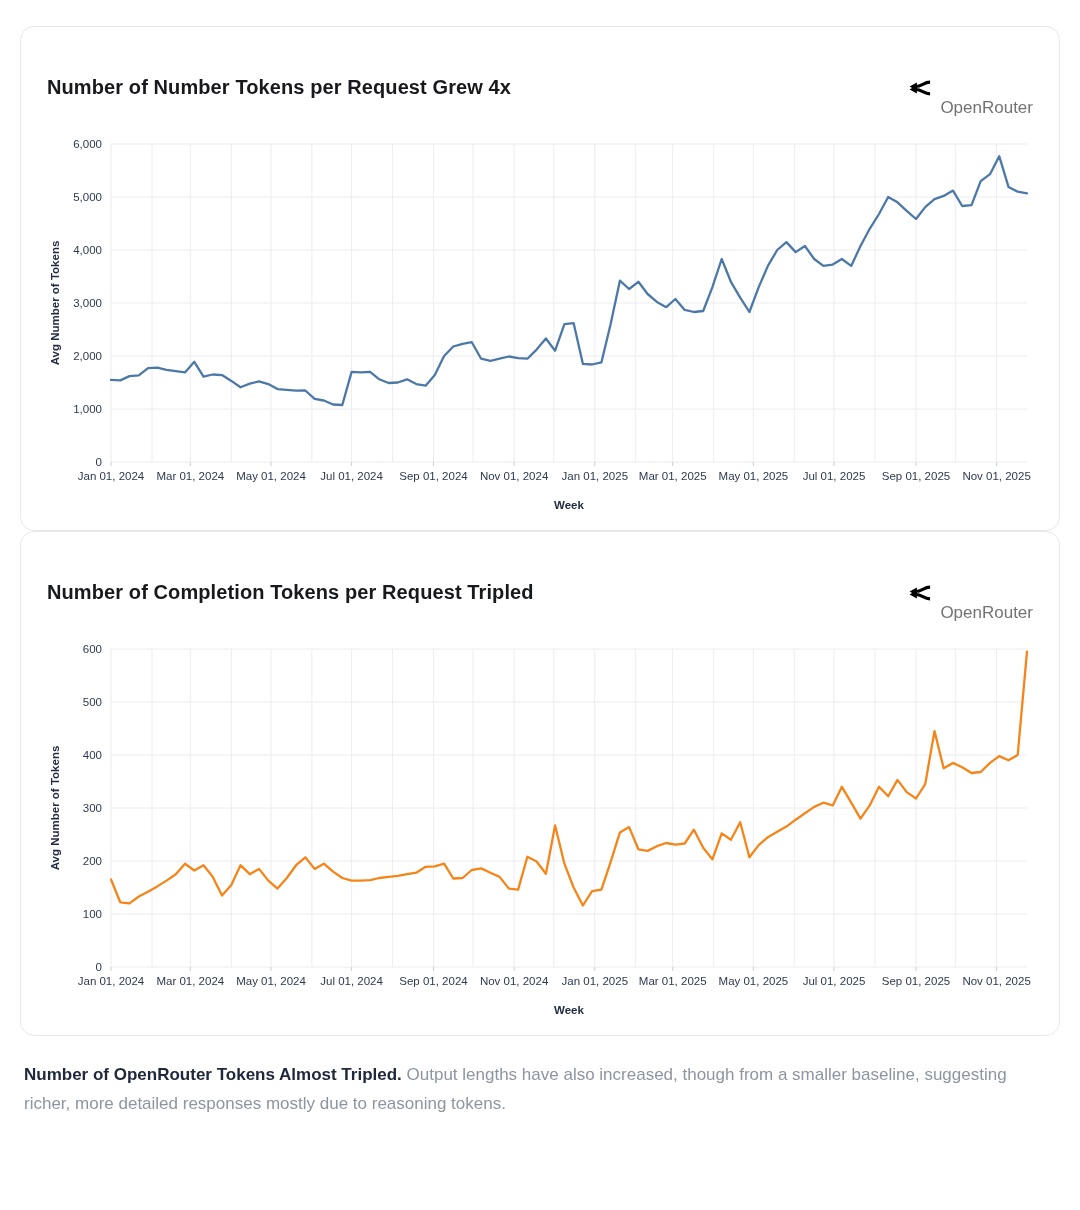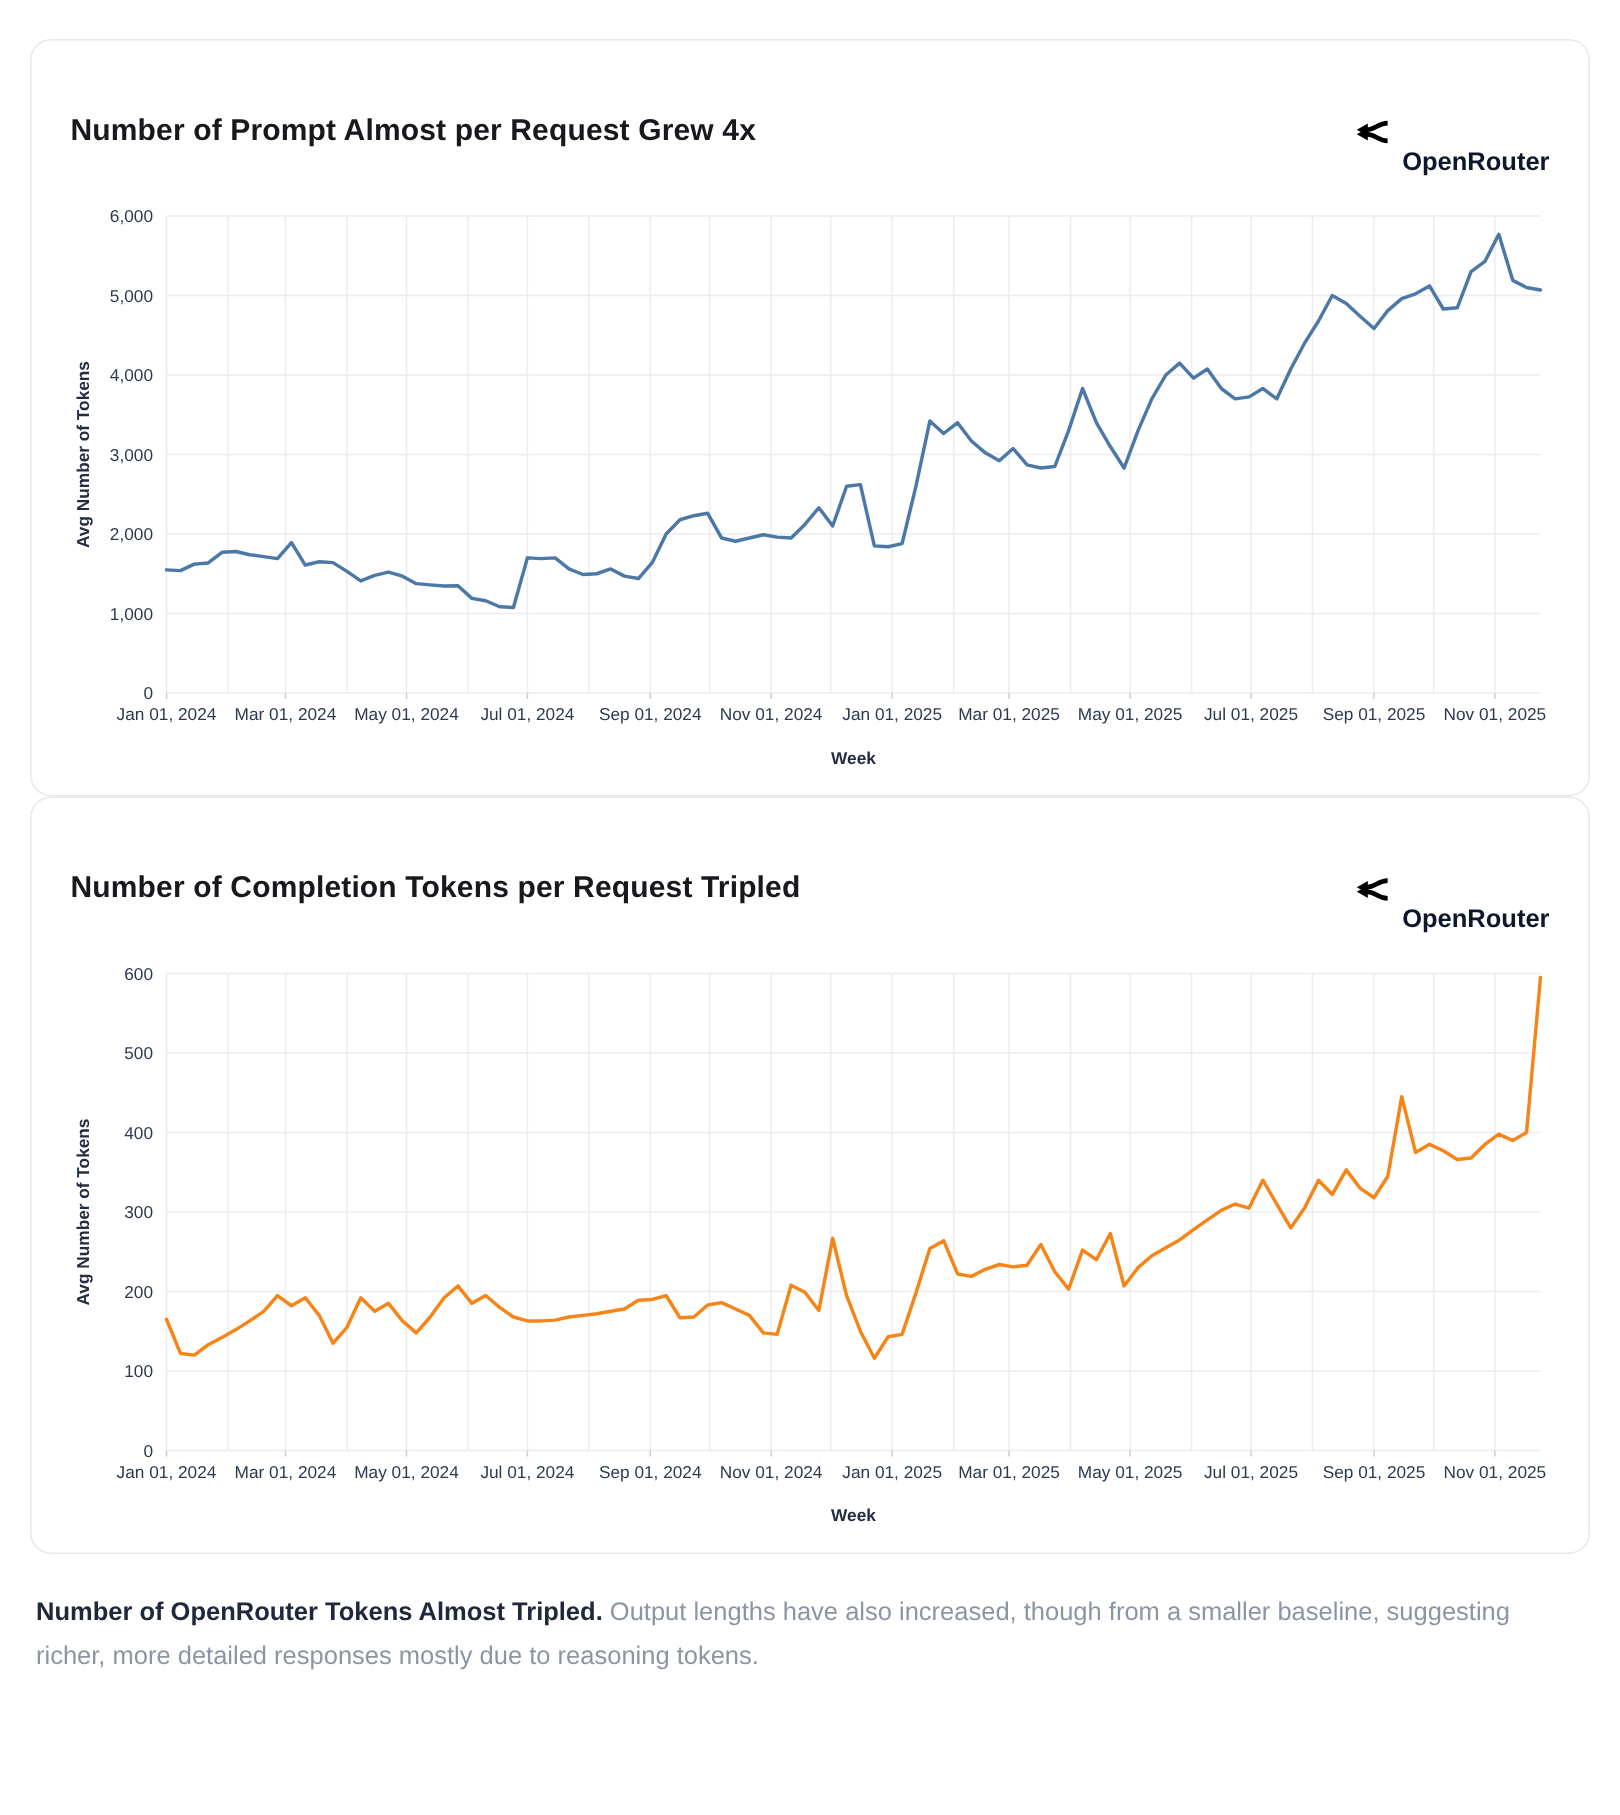--- a/index.html
+++ b/index.html
@@ -2,39 +2,39 @@
 <html><head>
 <meta charset="utf-8">
 <style>
   html,body{margin:0;padding:0;background:#ffffff;font-family:"Liberation Sans",sans-serif;}
   .page{width:1080px;box-sizing:border-box;padding:26px 20px 30px 20px;}
   .card{box-sizing:border-box;width:1040px;border:1px solid #e7e8ec;border-radius:14px;
         background:#ffffff;padding:24px 24px 14px 24px;}
   .card-head{display:flex;justify-content:space-between;align-items:center;margin:6px 2px 14px 2px;}
   .chart-title{font-size:20px;font-weight:bold;color:#17191d;letter-spacing:.1px;}
   .brand{display:flex;align-items:center;gap:9px;}
-  .brand-name{font-size:17px;font-weight:bold;color:#0f172a;margin-top:41px;}
+  .brand-name{font-size:17px;font-weight:normal;color:#737373;margin-top:41px;}
   .brand-icon{width:22px;height:22px;display:block;}
   .caption{width:1030px;margin:24px 4px 34px 4px;font-size:17px;line-height:1.72;}
   .caption .lead{font-weight:bold;color:#20283b;}
   .caption .rest{color:#8d94a2;}
   svg.chart{display:block;}
   svg.chart .grid{stroke:#ececf2;stroke-width:1;}
   svg.chart .tickmark{stroke:#c9cdd6;stroke-width:1;}
   svg.chart .tick{font-family:"Liberation Sans",sans-serif;font-size:11.5px;fill:#2d3950;}
   svg.chart .axis-title{font-family:"Liberation Sans",sans-serif;font-size:11.5px;font-weight:bold;fill:#222d44;}
 </style>
 </head>
 <body>
 
 <div class="page">
 
   <div class="card">
     <div class="card-head">
-      <div class="chart-title">Number of Prompt Almost per Request Grew 4x</div>
+      <div class="chart-title">Number of Number Tokens per Request Grew 4x</div>
       <div class="brand">
         <svg class="brand-icon" viewBox="0 0 24 24">
           <g fill="none" stroke="#000" stroke-width="3.4">
             <path d="M23 5.6 C16 5.6 14.2 10.4 7.5 10.4"></path>
             <path d="M23 18.4 C16 18.4 14.2 13.6 7.5 13.6"></path>
           </g>
           <polygon points="8.6,5.9 8.6,14.9 0.6,10.4" fill="#000"></polygon>
           <polygon points="8.6,18.1 8.6,9.1 0.6,13.6" fill="#000"></polygon>
         </svg>
         <span class="brand-name">OpenRouter</span>

